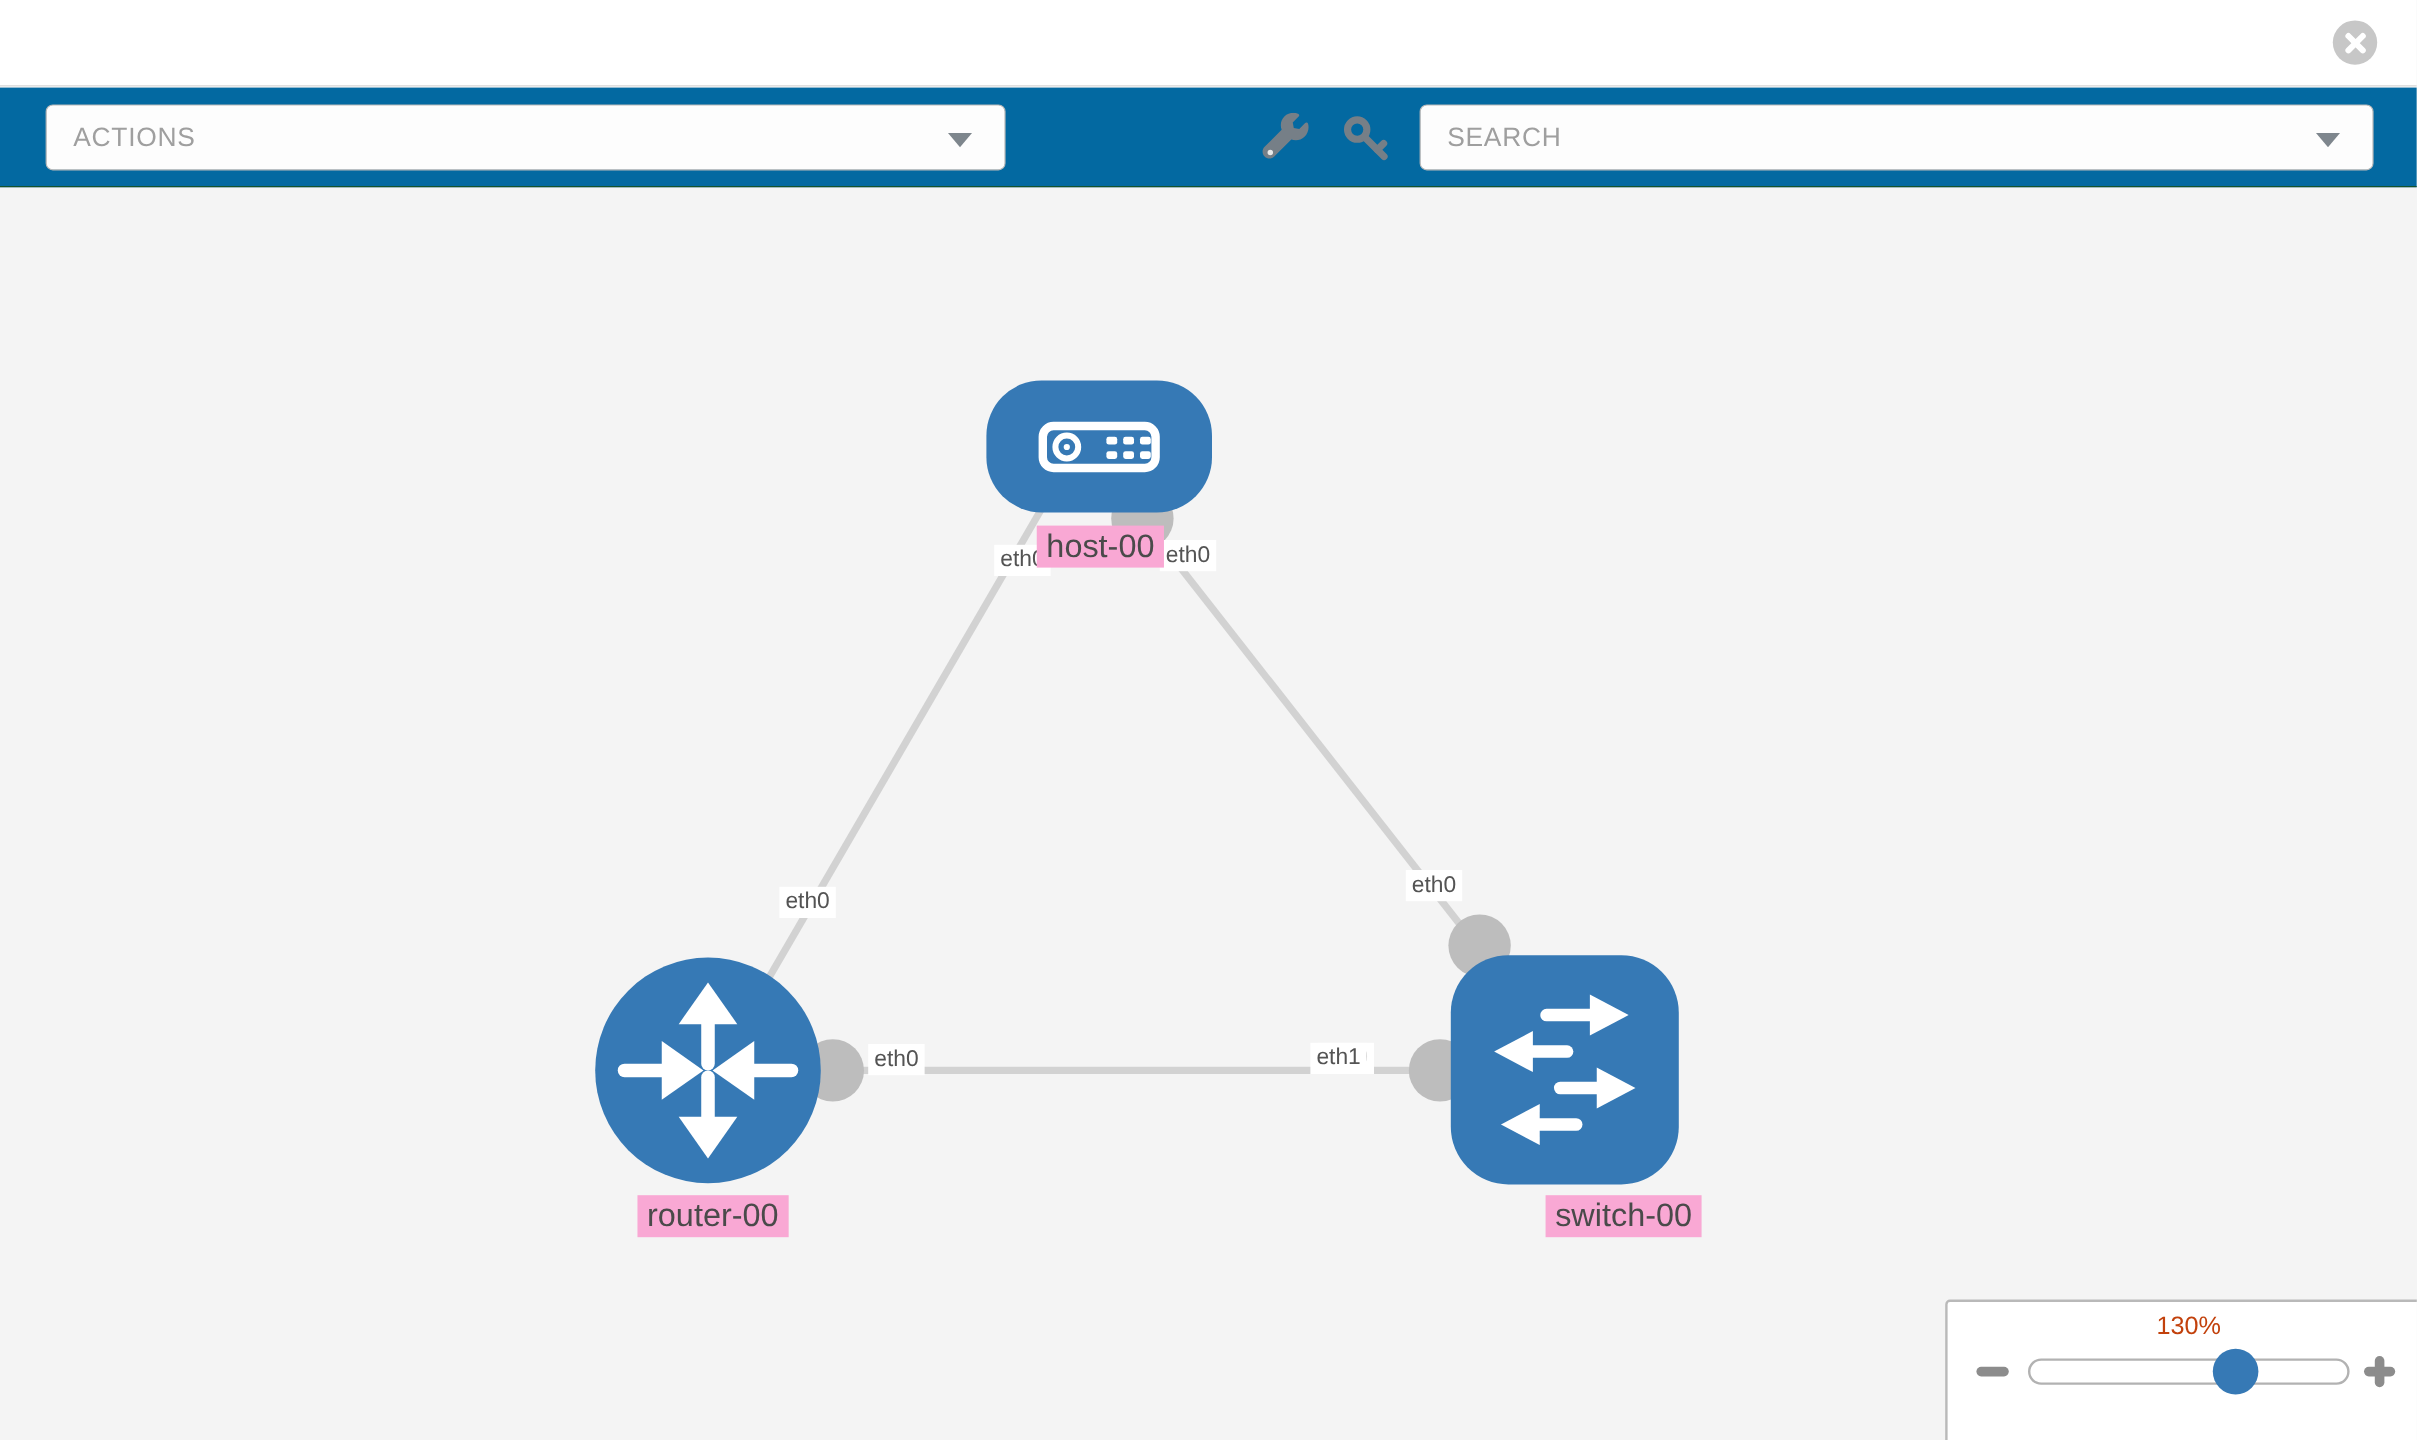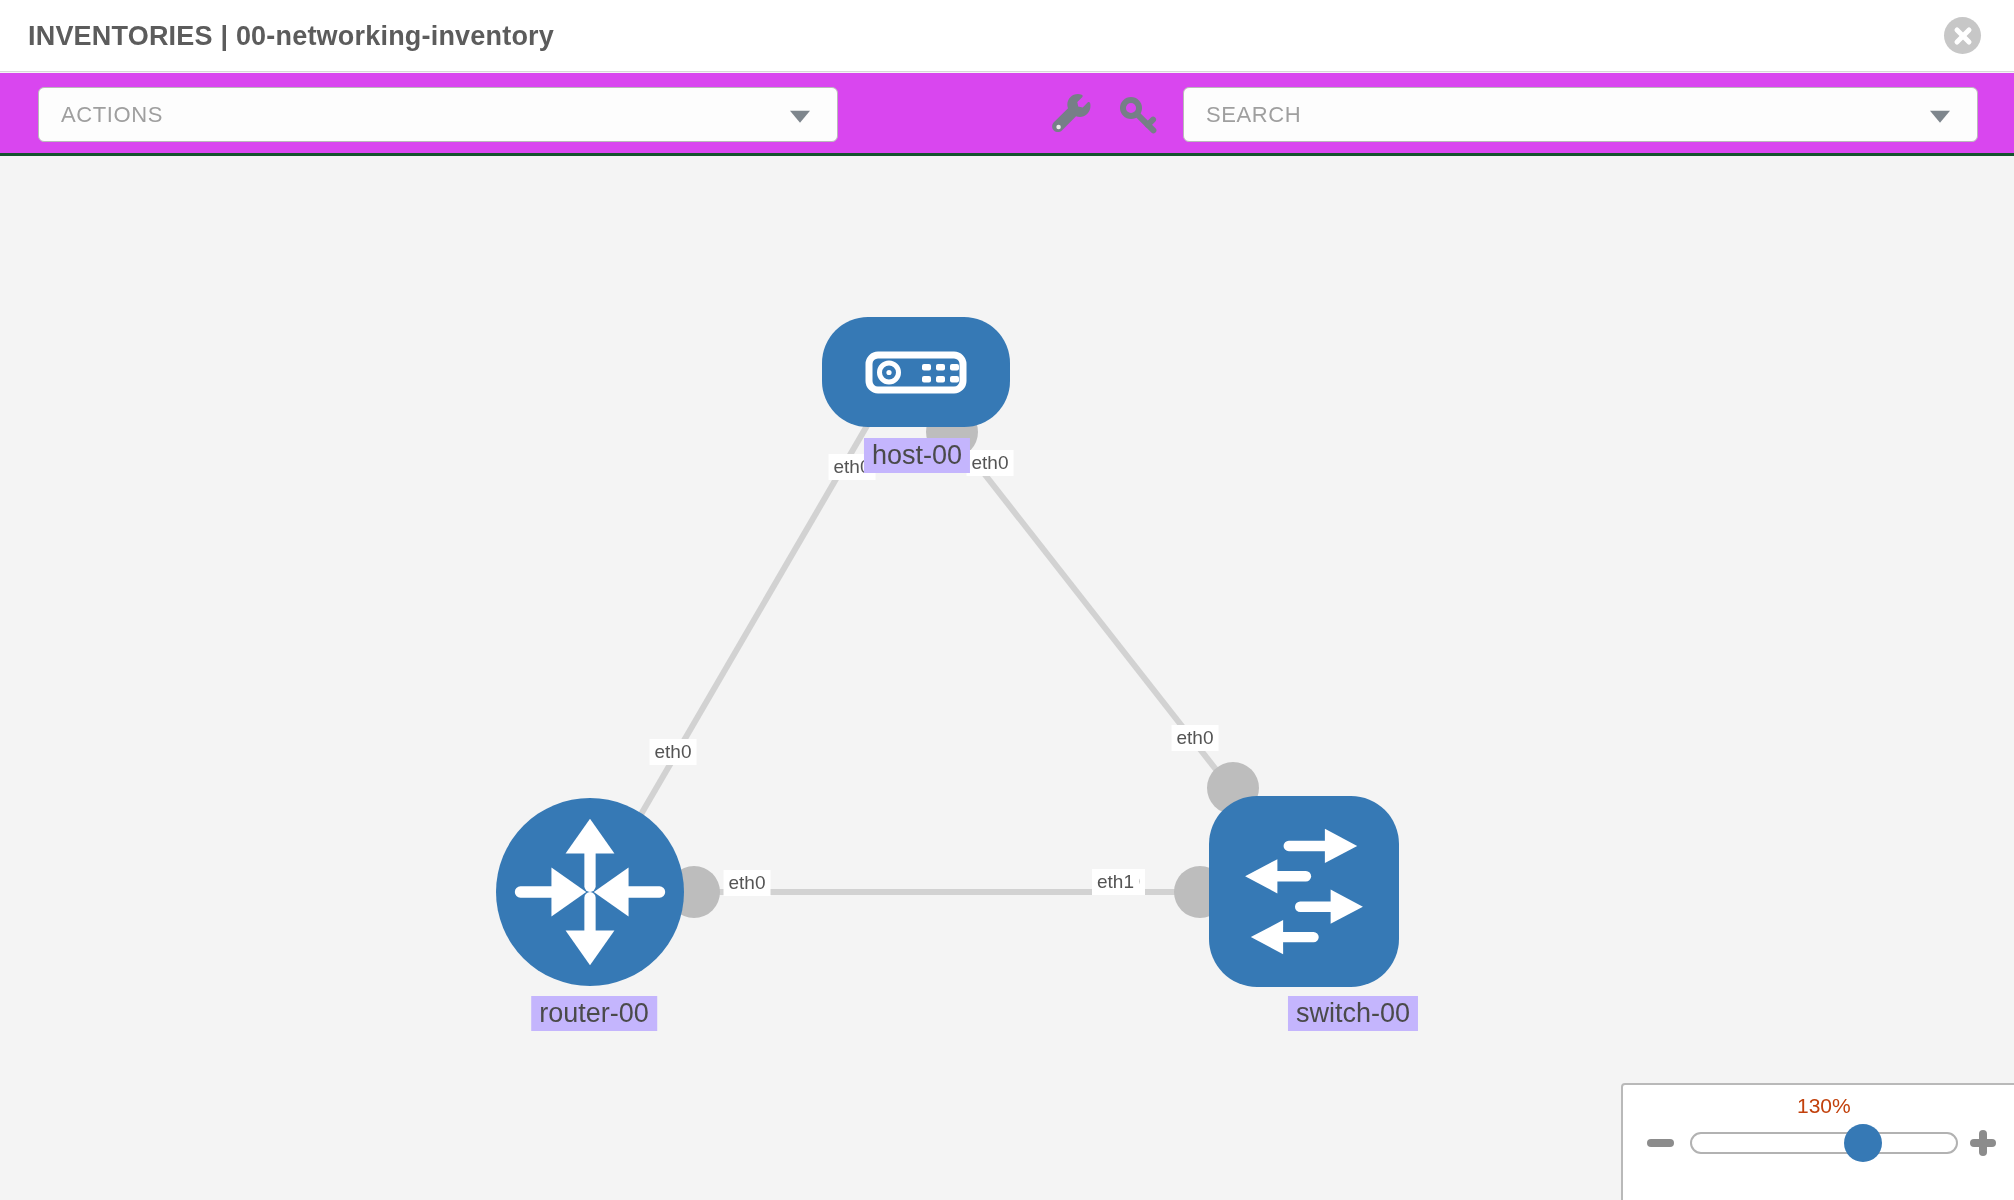--- a/index.html
+++ b/index.html
@@ -23,21 +23,21 @@
   }
   .close-btn {
     position:absolute; right:33px; top:17px; width:37px; height:37px;
     border-radius:50%; background:#c7c7c7; cursor:pointer;
     display:flex; align-items:center; justify-content:center;
   }
 
   
   .toolbar {
     position:absolute; left:0; top:73px; width:2014px; height:83px;
-    background:#d946ef; border-bottom:3px solid #14532d; z-index:30;
+    background:#0369a1; border-bottom:1px solid #14532d; z-index:30;
   }
   .select-box {
     position:absolute; top:14px; height:55px;
     background:#fdfdfd; border:1px solid #b9b9b9; border-radius:6px;
     display:flex; align-items:center; cursor:pointer;
   }
   .actions-select { left:38px; width:800px; }
   .search-select  { left:1183px; width:795px; }
   .select-label {
     margin-left:22px; font-size:22px; color:#9f9f9f; letter-spacing:.6px;
@@ -61,21 +61,21 @@
   .node {
     position:absolute; background:#3679b5; z-index:5; cursor:pointer;
   }
   .node svg { position:absolute; left:0; top:0; width:100%; height:100%; }
   .node-host   { left:822px; top:317px; width:188px; height:110px; border-radius:46px; }
   .node-router { left:496px; top:798px; width:188px; height:188px; border-radius:50%; }
   .node-switch { left:1209px; top:796px; width:190px; height:191px; border-radius:48px; }
 
   .node-label {
     position:absolute; z-index:8; transform:translateX(-50%);
-    background:#c4b5fd; color:#4a4a4a; font-size:27px;
+    background:#f9a8d4; color:#4a4a4a; font-size:27px;
     padding:2px 8px; white-space:nowrap;
   }
   .label-host   { left:917px;  top:438px; }
   .label-router { left:594px;  top:996px; }
   .label-switch { left:1353px; top:996px; }
 
   .port-label {
     position:absolute; background:#ffffff; color:#545454; font-size:19px;
     padding:2px 5px; white-space:nowrap;
   }
@@ -183,21 +183,20 @@
 
 <div class="port-label centered p0">eth0</div>
 <div class="port-label centered p1">eth0</div>
 <div class="port-label centered p2">eth0</div>
 <div class="port-label centered p3">eth0</div>
 <div class="port-label centered p4">eth0</div>
 <div class="port-label p5">eth0</div>
 <div class="port-label p6">eth1</div>
 
 <div class="header">
-  <div class="page-title">INVENTORIES | 00-networking-inventory</div>
   <div class="close-btn">
     <svg width="22" height="22" viewBox="0 0 22 22">
       <g stroke="#ffffff" stroke-width="5" stroke-linecap="round">
         <line x1="5" y1="5" x2="17" y2="17"></line>
         <line x1="17" y1="5" x2="5" y2="17"></line>
       </g>
     </svg>
   </div>
 </div>
 

